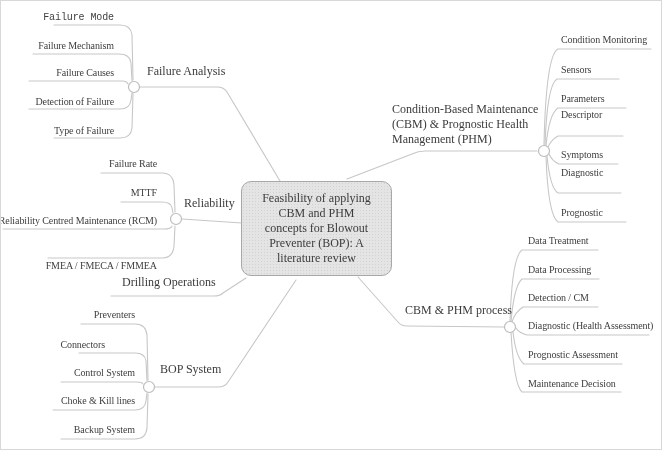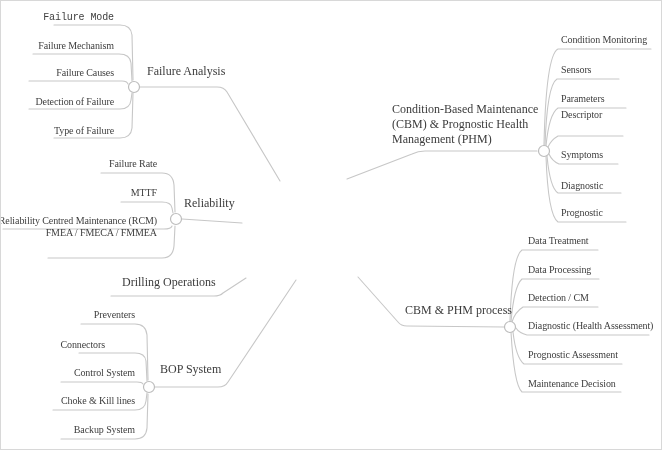--- a/index.html
+++ b/index.html
@@ -81,20 +81,29 @@
     <path class="ln" d="M512,331 Q515,357 523,363 L621,363"></path>
     <path class="ln" d="M510,331 Q513,384 521,391 L620,391"></path>
 
     <circle class="junction" cx="133" cy="86" r="5.5"></circle>
     <circle class="junction" cx="175" cy="218" r="5.5"></circle>
     <circle class="junction" cx="148" cy="386" r="5.5"></circle>
     <circle class="junction" cx="543" cy="150" r="5.5"></circle>
     <circle class="junction" cx="509" cy="326" r="5.5"></circle>
   </svg>
 
+  <div id="center-box">
+    <div class="ttl">
+      <span>Feasibility of applying</span>
+      <span>CBM and PHM</span>
+      <span>concepts for Blowout</span>
+      <span>Preventer (BOP): A</span>
+      <span>literature review</span>
+    </div>
+  </div>
 
   <div class="lbl branch" style="left:146px;top:64px;">Failure Analysis</div>
   <div class="lbl branch" style="left:183px;top:196px;">Reliability</div>
   <div class="lbl branch" style="left:121px;top:275px;">Drilling Operations</div>
   <div class="lbl branch" style="left:159px;top:362px;">BOP System</div>
   <div class="lbl branch multiline" style="left:391px;top:101px;line-height:15px;">
     <span>Condition-Based Maintenance</span>
     <span>(CBM) &amp; Prognostic Health</span>
     <span>Management (PHM)</span>
   </div>
@@ -102,34 +111,34 @@
 
   <div class="lbl child r" style="right:547px;top:11px;font-family:Liberation Mono, monospace;">Failure Mode</div>
   <div class="lbl child r" style="right:547px;top:39px;">Failure Mechanism</div>
   <div class="lbl child r" style="right:547px;top:66px;">Failure Causes</div>
   <div class="lbl child r" style="right:547px;top:95px;">Detection of Failure</div>
   <div class="lbl child r" style="right:547px;top:124px;">Type of Failure</div>
 
   <div class="lbl child r" style="right:504px;top:157px;">Failure Rate</div>
   <div class="lbl child r" style="right:504px;top:186px;">MTTF</div>
   <div class="lbl child r" style="right:504px;top:214px;">Reliability Centred Maintenance (RCM)</div>
-  <div class="lbl child r" style="right:504px;top:226px;">FMEA / FMECA / FMMEA</div>
+  <div class="lbl child r" style="right:504px;top:259px;">FMEA / FMECA / FMMEA</div>
 
   <div class="lbl child r" style="right:526px;top:308px;">Preventers</div>
   <div class="lbl child r" style="right:556px;top:338px;">Connectors</div>
   <div class="lbl child r" style="right:526px;top:366px;">Control System</div>
   <div class="lbl child r" style="right:526px;top:394px;">Choke &amp; Kill lines</div>
   <div class="lbl child r" style="right:526px;top:423px;">Backup System</div>
 
   <div class="lbl child" style="left:560px;top:33px;">Condition Monitoring</div>
   <div class="lbl child" style="left:560px;top:63px;">Sensors</div>
   <div class="lbl child" style="left:560px;top:92px;">Parameters</div>
   <div class="lbl child" style="left:560px;top:108px;">Descriptor</div>
   <div class="lbl child" style="left:560px;top:148px;">Symptoms</div>
-  <div class="lbl child" style="left:560px;top:179px;">Diagnostic</div>
+  <div class="lbl child" style="left:560px;top:166px;">Diagnostic</div>
   <div class="lbl child" style="left:560px;top:206px;">Prognostic</div>
 
   <div class="lbl child" style="left:527px;top:234px;">Data Treatment</div>
   <div class="lbl child" style="left:527px;top:263px;">Data Processing</div>
   <div class="lbl child" style="left:527px;top:291px;">Detection / CM</div>
   <div class="lbl child" style="left:527px;top:319px;">Diagnostic (Health Assessment)</div>
   <div class="lbl child" style="left:527px;top:348px;">Prognostic Assessment</div>
   <div class="lbl child" style="left:527px;top:377px;">Maintenance Decision</div>
 
 </div>

